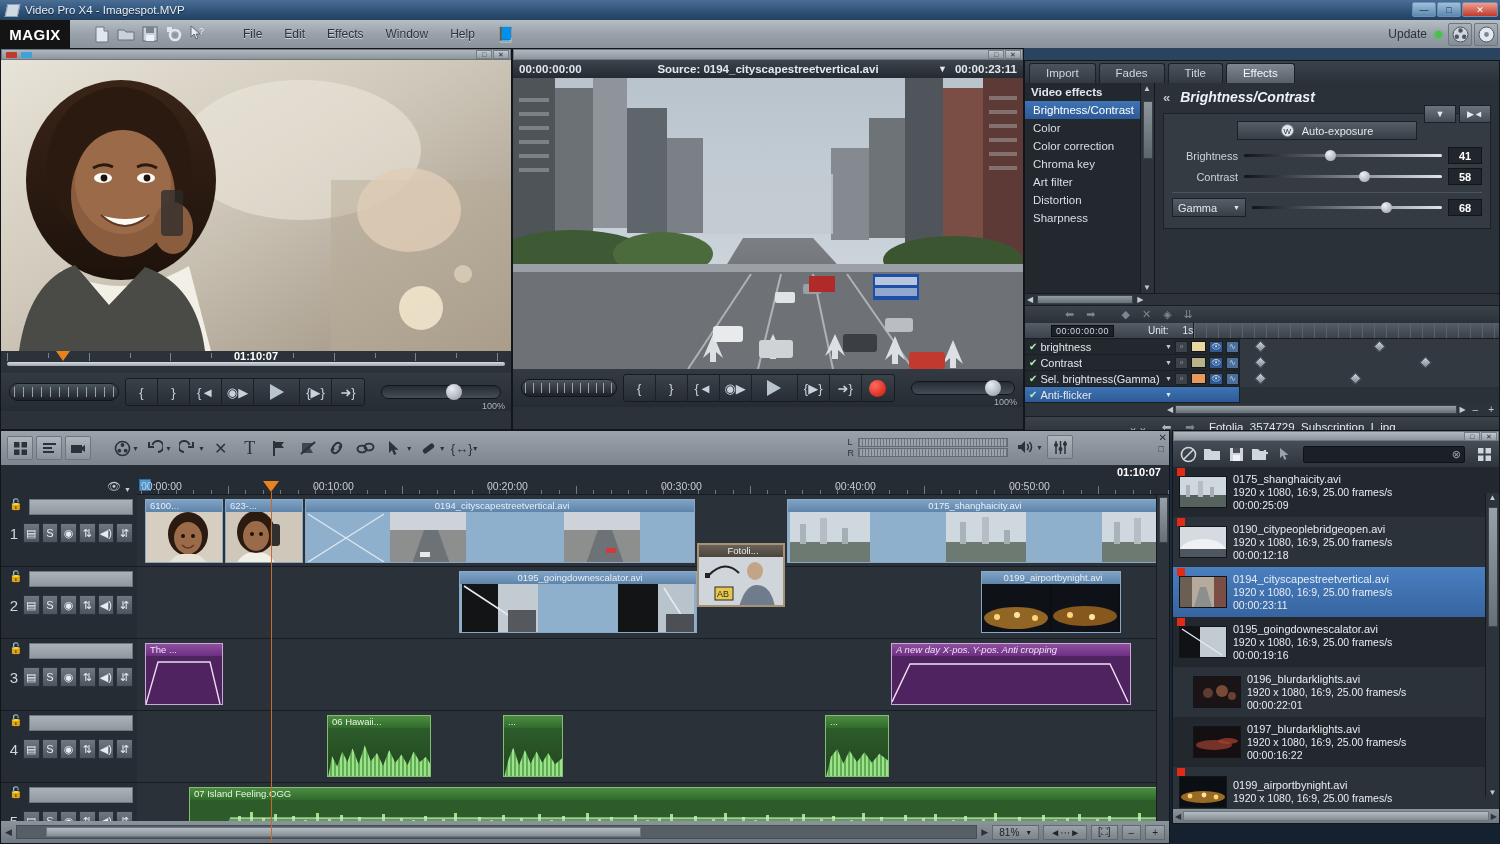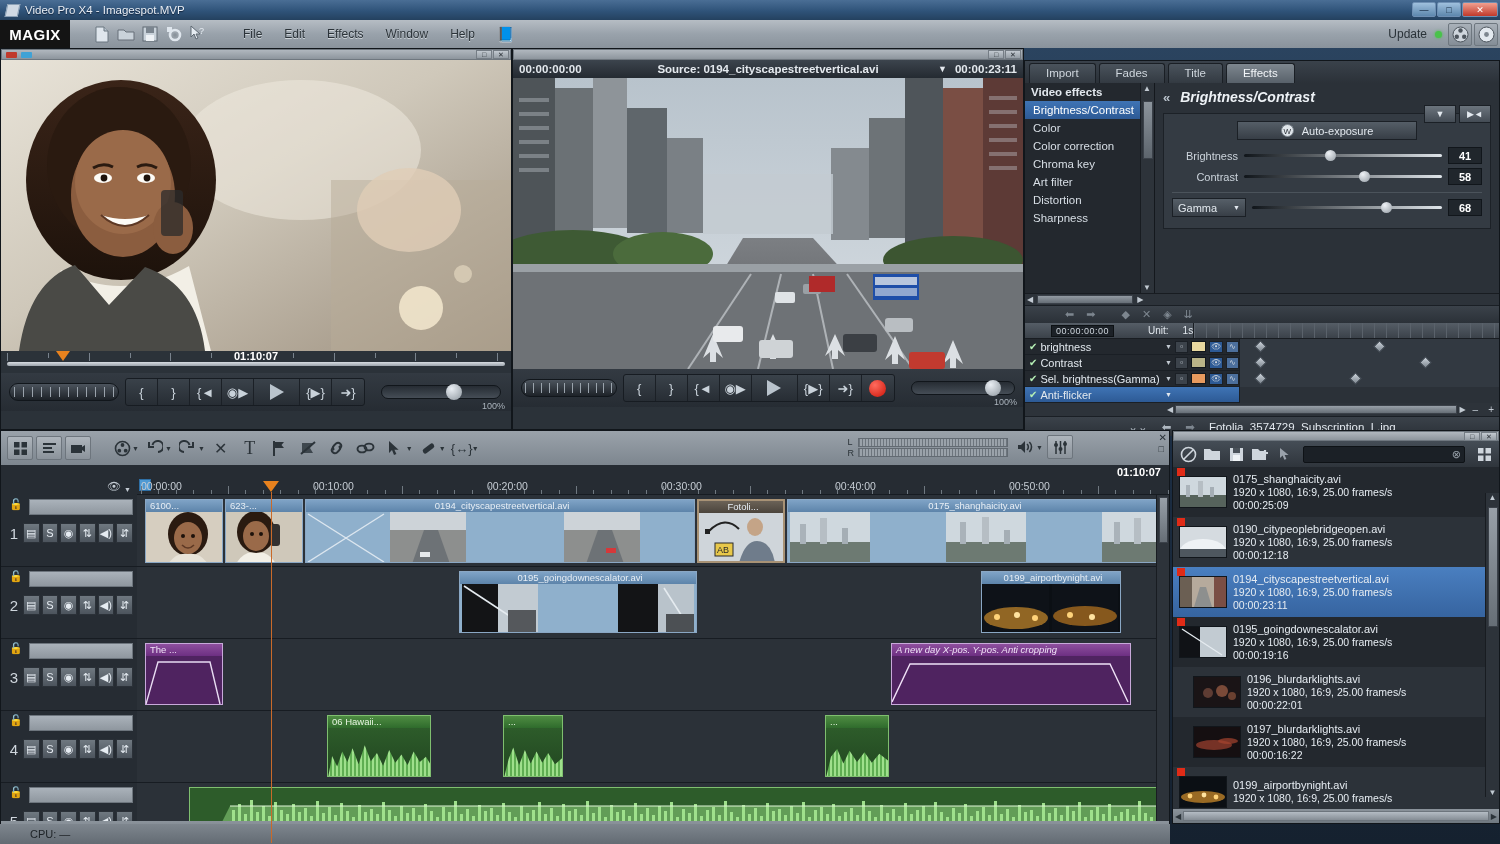--- a/index.html
+++ b/index.html
@@ -1032,21 +1032,21 @@
                       <path d="M22 52L34 18h14l12 34z" fill="#6d7276"></path>
                       <rect x="42" y="36" width="10" height="5" fill="#d5383a"></rect>
                     </g>
                   <g transform="translate(348,0)">
                       <rect width="40" height="52" fill="#8fb0cc"></rect>
                     </g>
                 </g>
               </svg>
             </div>
           </div>
-          <div class="clip" style="left:560px;width:88px;height:64px;border:2px solid #a89275;">
+          <div class="clip" style="left:560px;width:88px;height:64px;border:2px solid #a89275;margin-top:44px;">
             <div class="cliphead" style="background:linear-gradient(180deg,#6b6257,#4b443c);text-align:center;">Fotoli...</div>
             <div class="clipbody" style="height:50px;background:#c6cbd0;">
               <svg width="84" height="50" viewBox="0 0 84 50" preserveAspectRatio="none">
                   <rect width="84" height="50" fill="#cfd5da"></rect>
                   <path d="M10 18q16-16 30-2" stroke="#222" stroke-width="2" fill="none"></path>
                   <rect x="6" y="16" width="5" height="5" fill="#222"></rect>
                   <ellipse cx="56" cy="14" rx="8" ry="9" fill="#c4a487"></ellipse>
                   <path d="M40 50q6-22 18-22 14 0 18 22z" fill="#6f7c8b"></path>
                   <rect x="16" y="30" width="18" height="13" fill="#e8c84a" stroke="#2b2b2b"></rect>
                   <text x="18" y="40" font-size="9" fill="#2b2b2b">AB</text>
@@ -1164,20 +1164,21 @@
           <div class="clip audio" style="left:644px;width:64px;height:62px;">
             <div class="cliphead">...</div>
             <div class="clipbody" style="height:50px;">
               <div class="wave" style="clip-path:polygon(0 100%,8% 44%,18% 24%,28% 62%,38% 28%,50% 58%,62% 32%,74% 60%,86% 36%,100% 54%,100% 100%);"></div>
             </div>
           </div>
         </div>
 
         <div class="track" style="top:318px;">
           <div class="clip audio" style="left:8px;width:1014px;height:62px;">
+            <div class="cliphead">07 Island Feeling.OGG</div>
             <div class="clipbody" style="height:50px;">
               <svg width="1012" height="50" viewBox="0 0 1012 50" preserveAspectRatio="none">
                 <rect width="1012" height="50" fill="#2d5c2a"></rect>
                 <path d="M0 50 L24 50 L40 18 L1012 18 L1012 50 Z" fill="#8ed47c" opacity="0.55"></path>
                 <g fill="#9fe08c">
                   <rect x="42" y="22" width="3" height="28"></rect>
                     <rect x="48" y="16" width="3" height="34"></rect>
                   <rect x="54" y="26" width="3" height="24"></rect>
                     <rect x="60" y="12" width="3" height="38"></rect>
                   <rect x="66" y="24" width="3" height="26"></rect>
@@ -1361,23 +1362,20 @@
         <span>81%</span>
         <span style="font-size:7px;">▼</span>
       </span>
       <span class="zbox">◄⋯►</span>
       <span class="zbox">[⛶]</span>
       <span class="zbox">–</span>
       <span class="zbox">+</span>
     </div>
   </div>
 
-  <div class="statusbar">
-    <span>CPU: —</span>
-  </div>
 
   <div class="pool">
     <div class="panel-cap" style="height:10px;">
       <div class="capbtns">
         <div class="capbtn">□</div>
         <div class="capbtn">✕</div>
       </div>
     </div>
     <div class="pooltools">
       <span class="pic">

